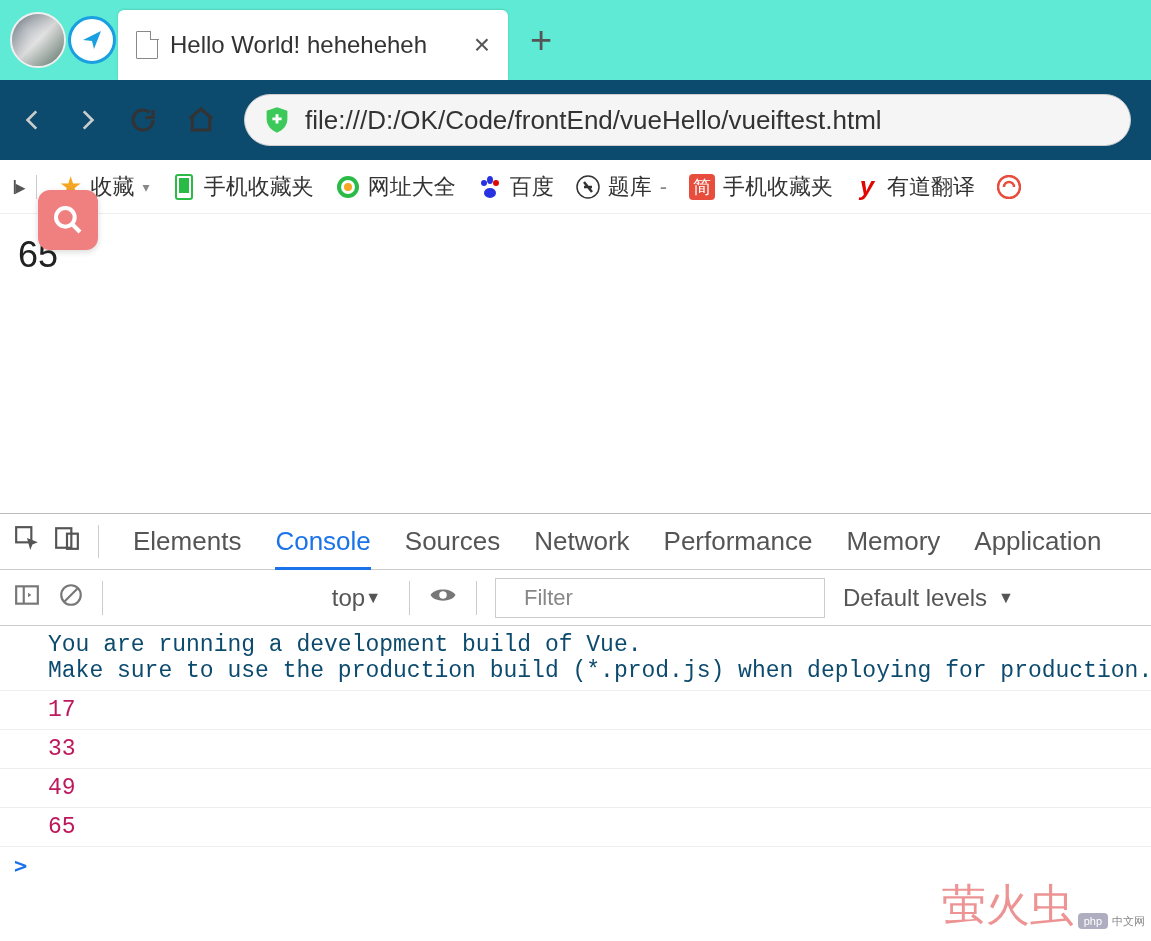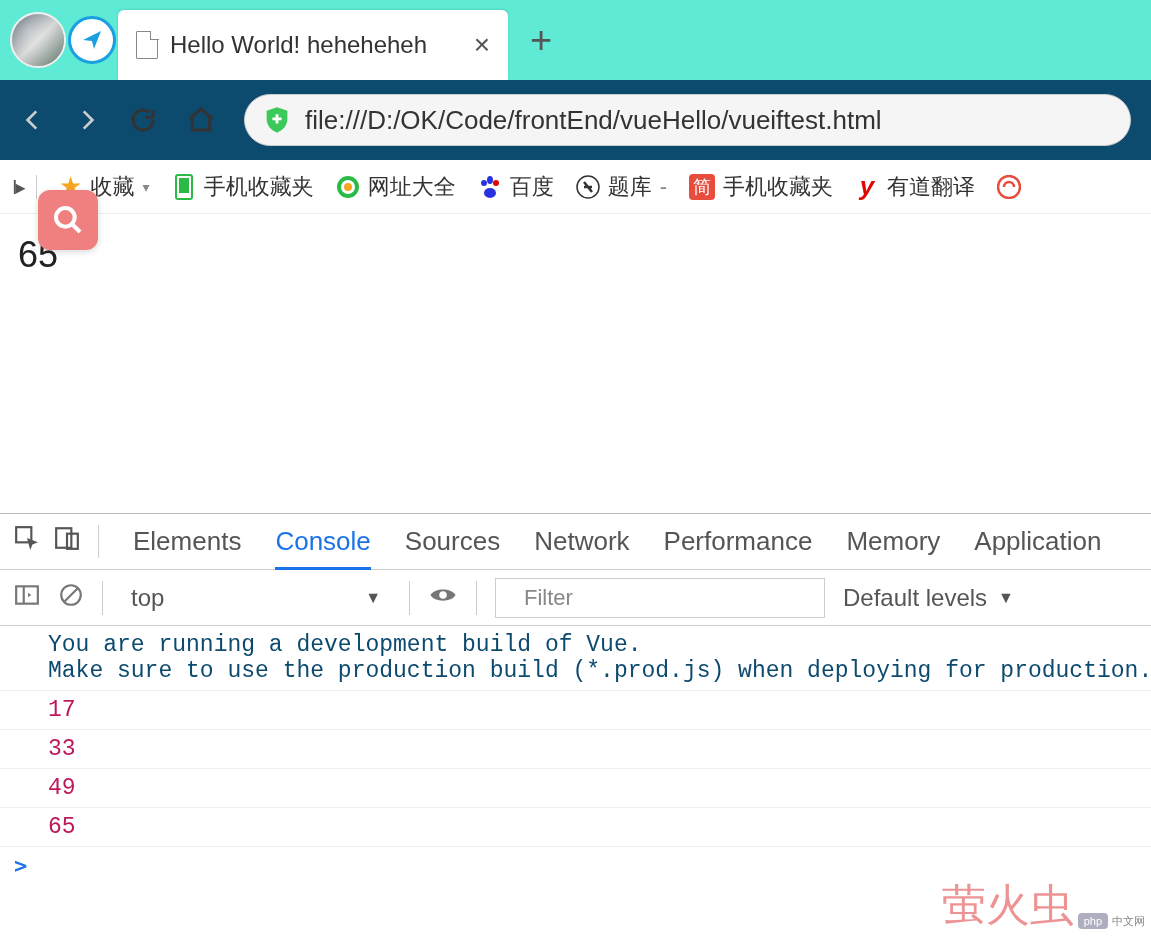--- a/index.html
+++ b/index.html
@@ -162,21 +162,21 @@
       align-items:center;
       border-bottom:1px solid #ccc;
       padding:0 14px;
       gap:18px;
       font-size:24px;
       color:#555;
     }
     .dt-toolbar svg { width:26px; height:26px; stroke:#777; stroke-width:2; fill:none; }
     .dt-toolbar .sep { width:1px; height:34px; background:#ccc; }
     .context-select {
-      display:flex; align-items:center; justify-content:space-between;
+      display:flex; align-items:center; justify-content:flex-end;
       width:270px; padding:0 10px; height:40px; cursor:pointer;
     }
     .context-select .tri { font-size:16px; color:#555; }
     .eye-icon svg { width:30px; height:30px; fill:#777; stroke:none; }
     .filter-input {
       flex:0 0 330px;
       border:1px solid #ccc;
       height:40px;
       padding:0 28px;
       font-size:22px;

